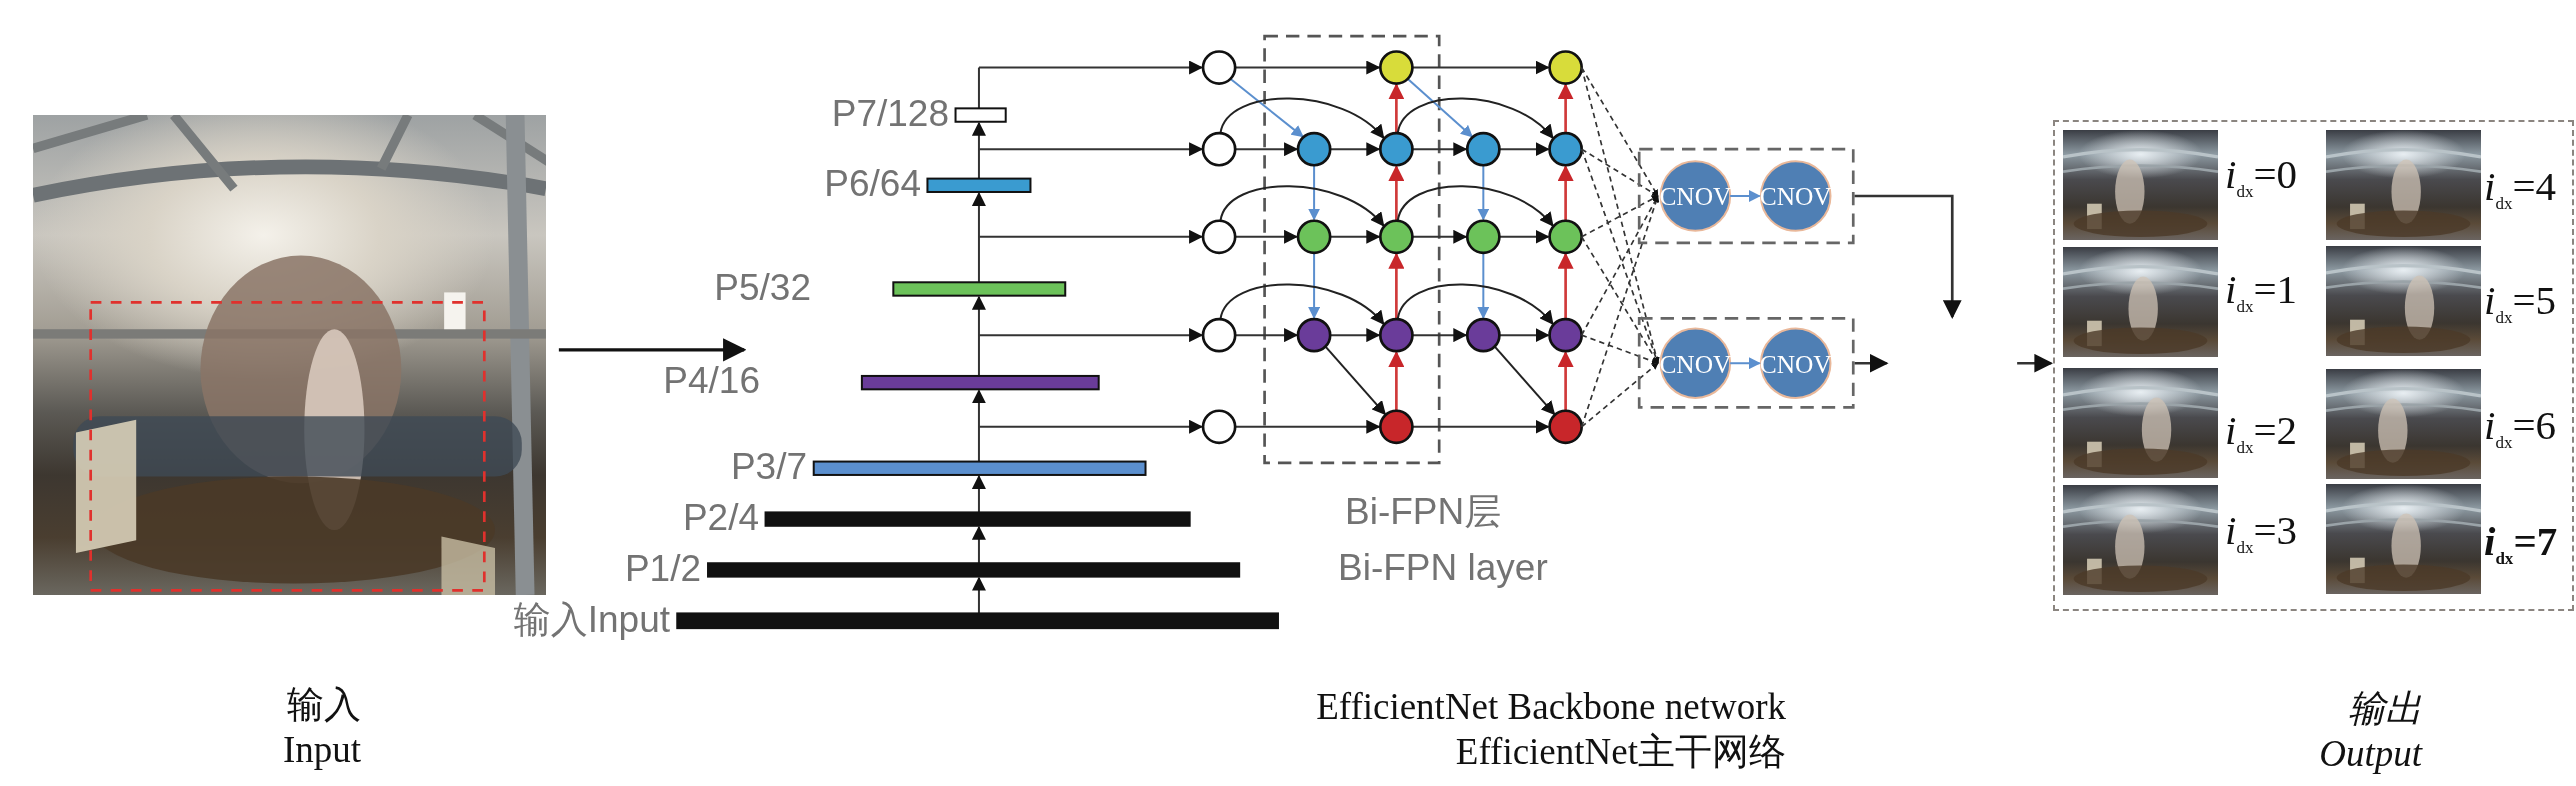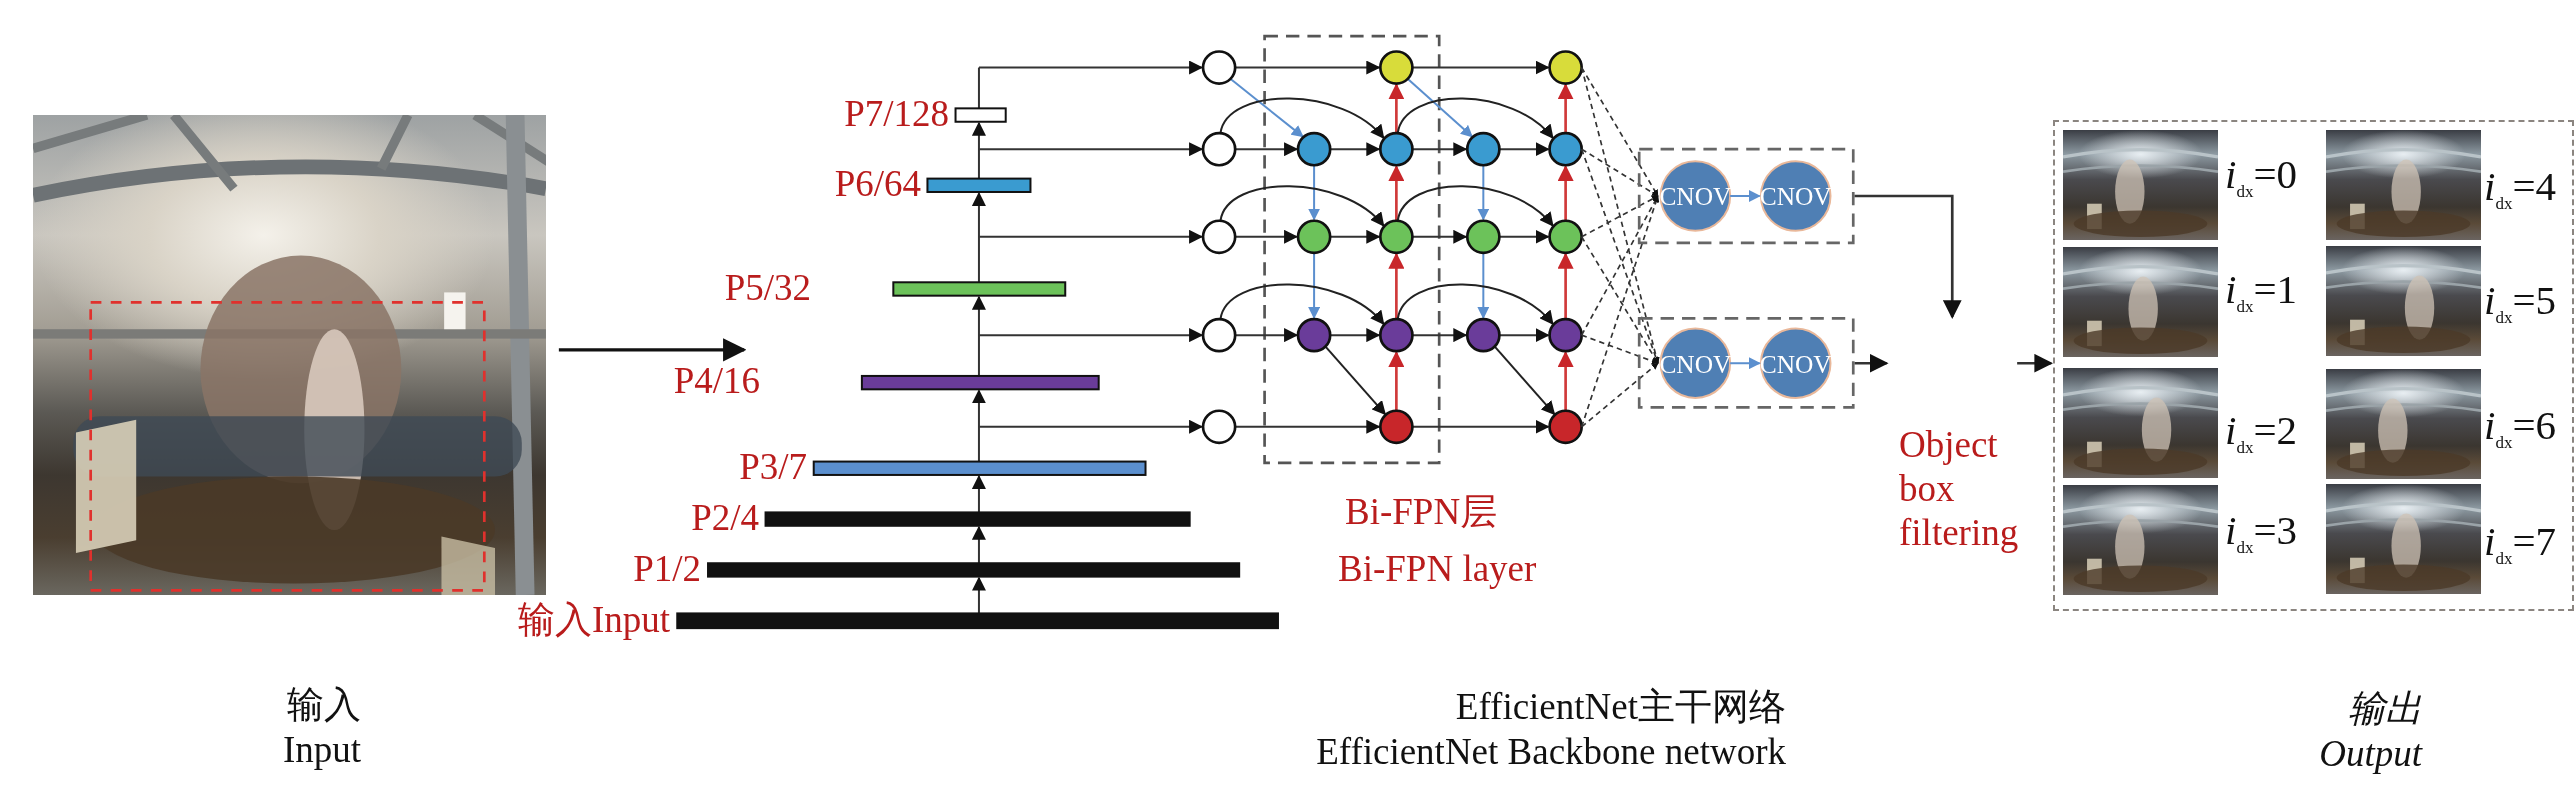--- a/index.html
+++ b/index.html
@@ -1,19 +1,19 @@
 <!DOCTYPE html>
 <html style="font-size:10.7px"><head>
 <meta charset="utf-8">
 <style>
   html, body { margin:0; padding:0; background:#ffffff; }
   body { width:2576px; height:786px; position:relative; overflow:hidden;
          font-family:"Liberation Serif","DejaVu Serif",serif; color:#111; }
   #stage { position:absolute; left:0; top:0; width:2576px; height:786px; }
-  .lbl { position:absolute; font-family:Liberation Serif, serif; color:#b91c1c; white-space:nowrap; }
+  .lbl { position:absolute; font-family:Liberation Sans, sans-serif; color:#737373; white-space:nowrap; }
   .photo { position:absolute; overflow:hidden; }
   .cap { position:absolute; text-align:right; font-size:37px; line-height:45px; }
   .idx { position:absolute; font-size:41px; line-height:41px; white-space:nowrap; }
   .idx i { font-style:italic; }
   .idx sub { font-size:17px; vertical-align:-9.4px; }
 </style>
 </head>
 <body>
 
 <div id="stage">
@@ -181,29 +181,24 @@
       <div class="lbl" style="font-size: 37px; line-height: 40px; right: 1769px; top: 447px;">P3/7</div>
       <div class="lbl" style="font-size: 37px; line-height: 40px; right: 1817px; top: 498px;">P2/4</div>
       <div class="lbl" style="font-size: 37px; line-height: 40px; right: 1875px; top: 549px;">P1/2</div>
       <div class="lbl" style="font-size: 37px; line-height: 40px; right: 1906px; top: 600px;">输入Input</div>
     </div>
 
   <div class="lbl" style="left:1345px;top:487px;font-size:37px;">Bi-FPN层</div>
   <div class="lbl" style="left:1338px;top:547px;font-size:37px;">Bi-FPN layer</div>
 
   <div class="cap" style="left:1204px;top:684px;width:582px;">
+    <div>EfficientNet Backbone network</div>
     <div>EfficientNet主干网络</div>
-    <div>EfficientNet Backbone network</div>
-  </div>
-
-  <div class="lbl" style="left:1899px;top:423px;font-size:37px;line-height:44px;">
-    <div>Object</div>
-    <div>box</div>
-    <div>filtering</div>
-  </div>
+  </div>
+
 
   <div style="position:absolute;left:2053px;top:120px;width:521px;height:491px;border:2.7px dashed #8b8580;box-sizing:border-box;"></div>
   <div id="out-items">
       <div class="photo" style="left: 2063px; top: 130px; width: 155px; height: 110px; background: radial-gradient(40% 22% at 50% 22%, rgb(232, 238, 242) 0%, rgba(200, 210, 215, 0) 100%), linear-gradient(rgb(58, 61, 68) 0%, rgb(141, 154, 162) 22%, rgb(74, 74, 78) 45%, rgb(59, 54, 48) 70%, rgb(90, 74, 56) 85%, rgb(106, 100, 96) 100%);"><svg width="155" height="110" viewBox="0 0 232 164">
           <path d="M0 40 Q116 18 232 40" stroke="#b9c3c8" stroke-width="5" fill="none"></path>
     <path d="M0 62 Q116 44 232 62" stroke="#9aa3a8" stroke-width="4" fill="none"></path>
     <ellipse cx="100" cy="92" rx="22" ry="48" fill="#cfc3b6" opacity="0.75"></ellipse>
     <rect x="36" y="110" width="22" height="38" fill="#d8cfb8" opacity="0.85"></rect>
     <ellipse cx="116" cy="140" rx="100" ry="20" fill="#4b3a28" opacity="0.8"></ellipse>
         </svg></div>
@@ -256,21 +251,21 @@
     <ellipse cx="116" cy="140" rx="100" ry="20" fill="#4b3a28" opacity="0.8"></ellipse>
         </svg></div>
       <div class="idx" style="left: 2484px; top: 405px;"><i>i</i><sub>dx</sub><span>=6</span></div>
       <div class="photo" style="left: 2326px; top: 484px; width: 155px; height: 110px; background: radial-gradient(40% 22% at 50% 22%, rgb(232, 238, 242) 0%, rgba(200, 210, 215, 0) 100%), linear-gradient(rgb(58, 61, 68) 0%, rgb(141, 154, 162) 22%, rgb(74, 74, 78) 45%, rgb(59, 54, 48) 70%, rgb(90, 74, 56) 85%, rgb(106, 100, 96) 100%);"><svg width="155" height="110" viewBox="0 0 232 164">
           <path d="M0 40 Q116 18 232 40" stroke="#b9c3c8" stroke-width="5" fill="none"></path>
     <path d="M0 62 Q116 44 232 62" stroke="#9aa3a8" stroke-width="4" fill="none"></path>
     <ellipse cx="120" cy="92" rx="22" ry="48" fill="#cfc3b6" opacity="0.75"></ellipse>
     <rect x="36" y="110" width="22" height="38" fill="#d8cfb8" opacity="0.85"></rect>
     <ellipse cx="116" cy="140" rx="100" ry="20" fill="#4b3a28" opacity="0.8"></ellipse>
         </svg></div>
-      <div class="idx" style="left: 2484px; top: 521px;"><i>i</i><sub>dx</sub><span>=7</span></div>
+      <div class="idx" style="left: 2484px; top: 521px; font-weight: bold;"><i>i</i><sub>dx</sub><span>=7</span></div>
     </div>
 
   <div class="cap" style="left:2275px;top:686px;width:147px;font-style:italic;">
     <div>输出</div>
     <div>Output</div>
   </div>
 </div>
 
 
 </body></html>

